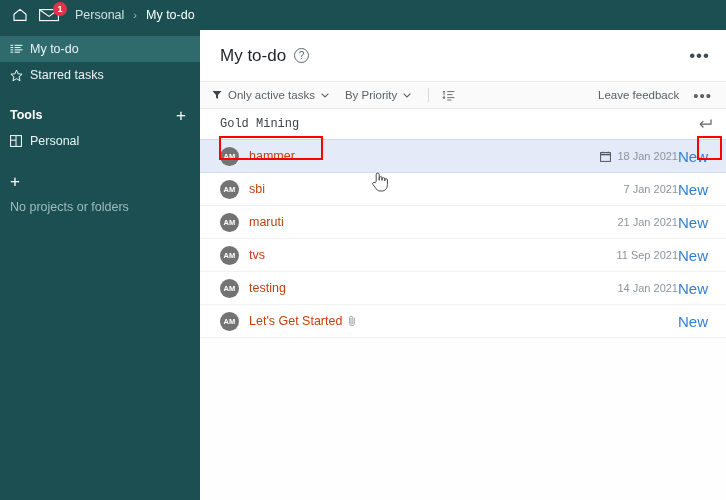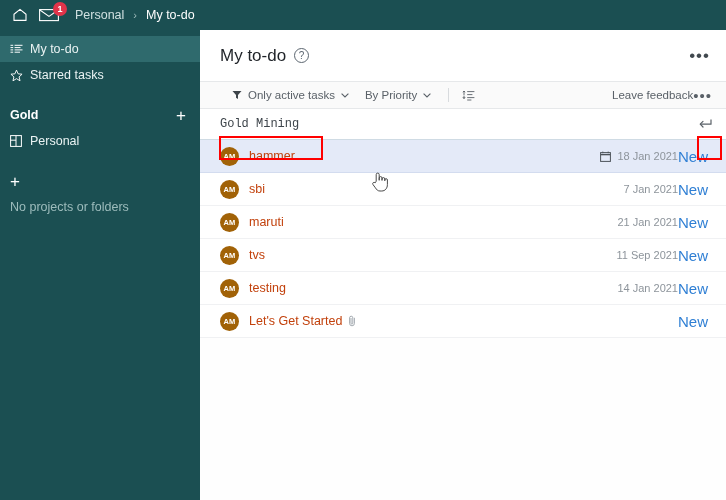--- a/index.html
+++ b/index.html
@@ -182,21 +182,21 @@
 
   
   .toolbar {
     height: 28px;
     flex: 0 0 28px;
     border-top: 1px solid #e6e8ea;
     border-bottom: 1px solid #e6e8ea;
     background: #fafafa;
     display: flex;
     align-items: center;
-    padding: 0 14px 0 32px;
+    padding: 0 14px 0 12px;
     box-sizing: border-box;
     font-size: 11.5px;
     color: #5a6168;
   }
   .tb-item {
     display: flex;
     align-items: center;
     cursor: pointer;
     margin-right: 16px;
     white-space: nowrap;
@@ -209,20 +209,21 @@
   }
   .tb-divider {
     width: 1px;
     height: 14px;
     background: #d8dbde;
     margin: 0 13px 0 1px;
   }
   .tb-right {
     display: flex;
     align-items: center;
+    gap: 14px;
   }
   .feedback-link {
     color: #5a6168;
     cursor: pointer;
     white-space: nowrap;
   }
   .tb-ellipsis {
     font-size: 15px;
     color: #5a6168;
     letter-spacing: 1px;
@@ -279,21 +280,21 @@
     cursor: pointer;
     background: #ffffff;
   }
   .task-row.selected {
     background: #e4eaf8;
     border-bottom: 1px solid #d3dcef;
   }
   .avatar {
     width: 19px; height: 19px;
     border-radius: 50%;
-    background: #a16207;
+    background: #737373;
     color: #ffffff;
     font-size: 7.5px;
     font-weight: bold;
     display: flex; align-items: center; justify-content: center;
     flex: 0 0 19px;
     letter-spacing: 0.2px;
   }
   .task-title {
     margin-left: 10px;
     font-size: 12.5px;
@@ -396,21 +397,21 @@
           <svg width="13" height="13" viewBox="0 0 14 14" aria-hidden="true">
             <path d="M7 1.2 L8.75 5.2 L13 5.6 L9.8 8.5 L10.8 12.7 L7 10.4 L3.2 12.7 L4.2 8.5 L1 5.6 L5.25 5.2 Z" fill="none" stroke="#ffffff" stroke-width="1" stroke-linejoin="round"></path>
           </svg>
         </span>
         <span class="nav-label">Starred tasks</span>
       </div>
 
       <div class="section-gap"></div>
 
       <div class="section-head">
-        <span>Gold</span>
+        <span>Tools</span>
         <span class="plus-btn">+</span>
       </div>
 
       <div class="nav-item">
         <span class="nav-icon">
           <svg width="12" height="12" viewBox="0 0 12 12" aria-hidden="true">
             <rect x="0.6" y="0.6" width="10.8" height="10.8" fill="none" stroke="#ffffff" stroke-width="1"></rect>
             <path d="M6 0.6 V11.4 M0.6 5.2 H6" stroke="#ffffff" stroke-width="1"></path>
           </svg>
         </span>

